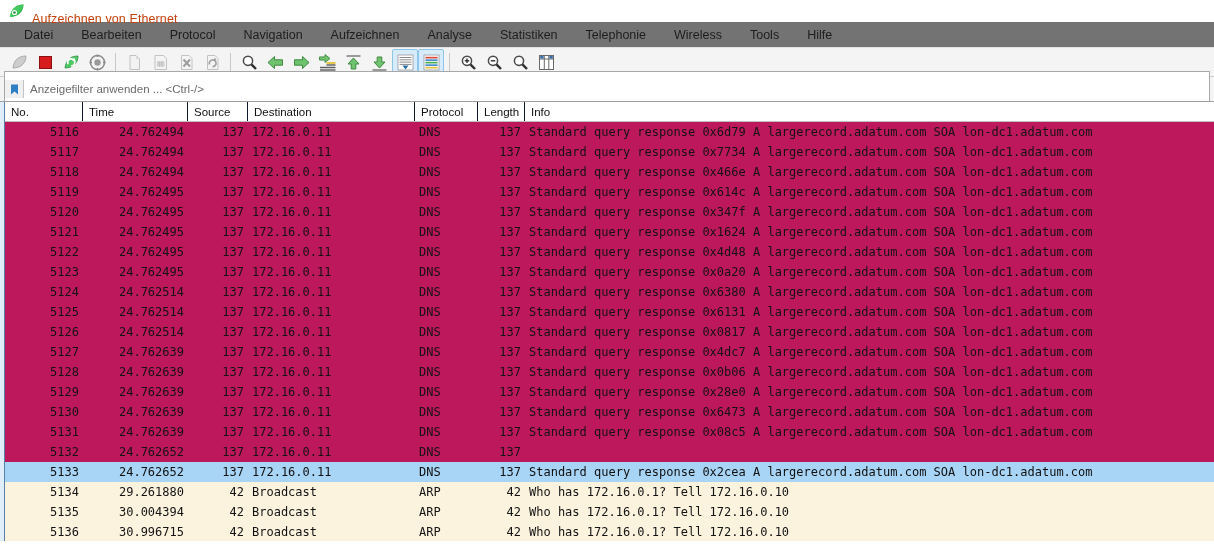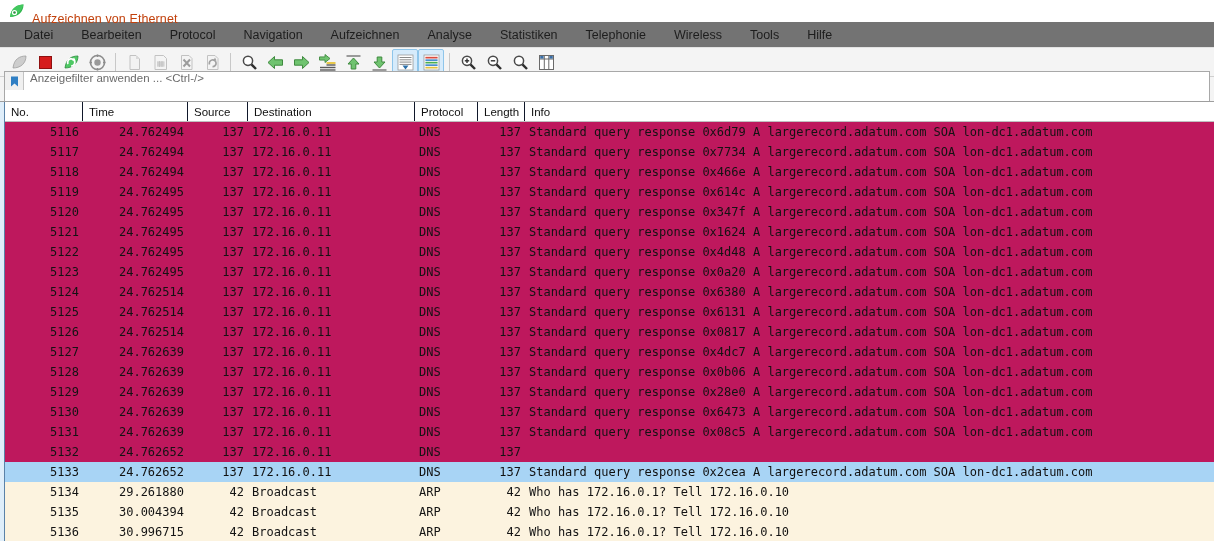--- a/index.html
+++ b/index.html
@@ -72,20 +72,21 @@
     height: 24px;
     display: flex;
     align-items: center;
     background: #f4f4f4;
     padding: 0 4px;
   }
   .filter-input {
     flex: 1 1 auto;
     height: 36px;
     display: flex;
+    align-items: center;
     background: #ffffff;
     border: 1px solid #a8a8a8;
   }
   .filter-bookmark {
     width: 19px; height: 18px;
     display: flex; align-items: center; justify-content: center;
     background: #f0f0f0;
     border-right: 1px solid #c3c3c3;
     flex: 0 0 auto;
   }

